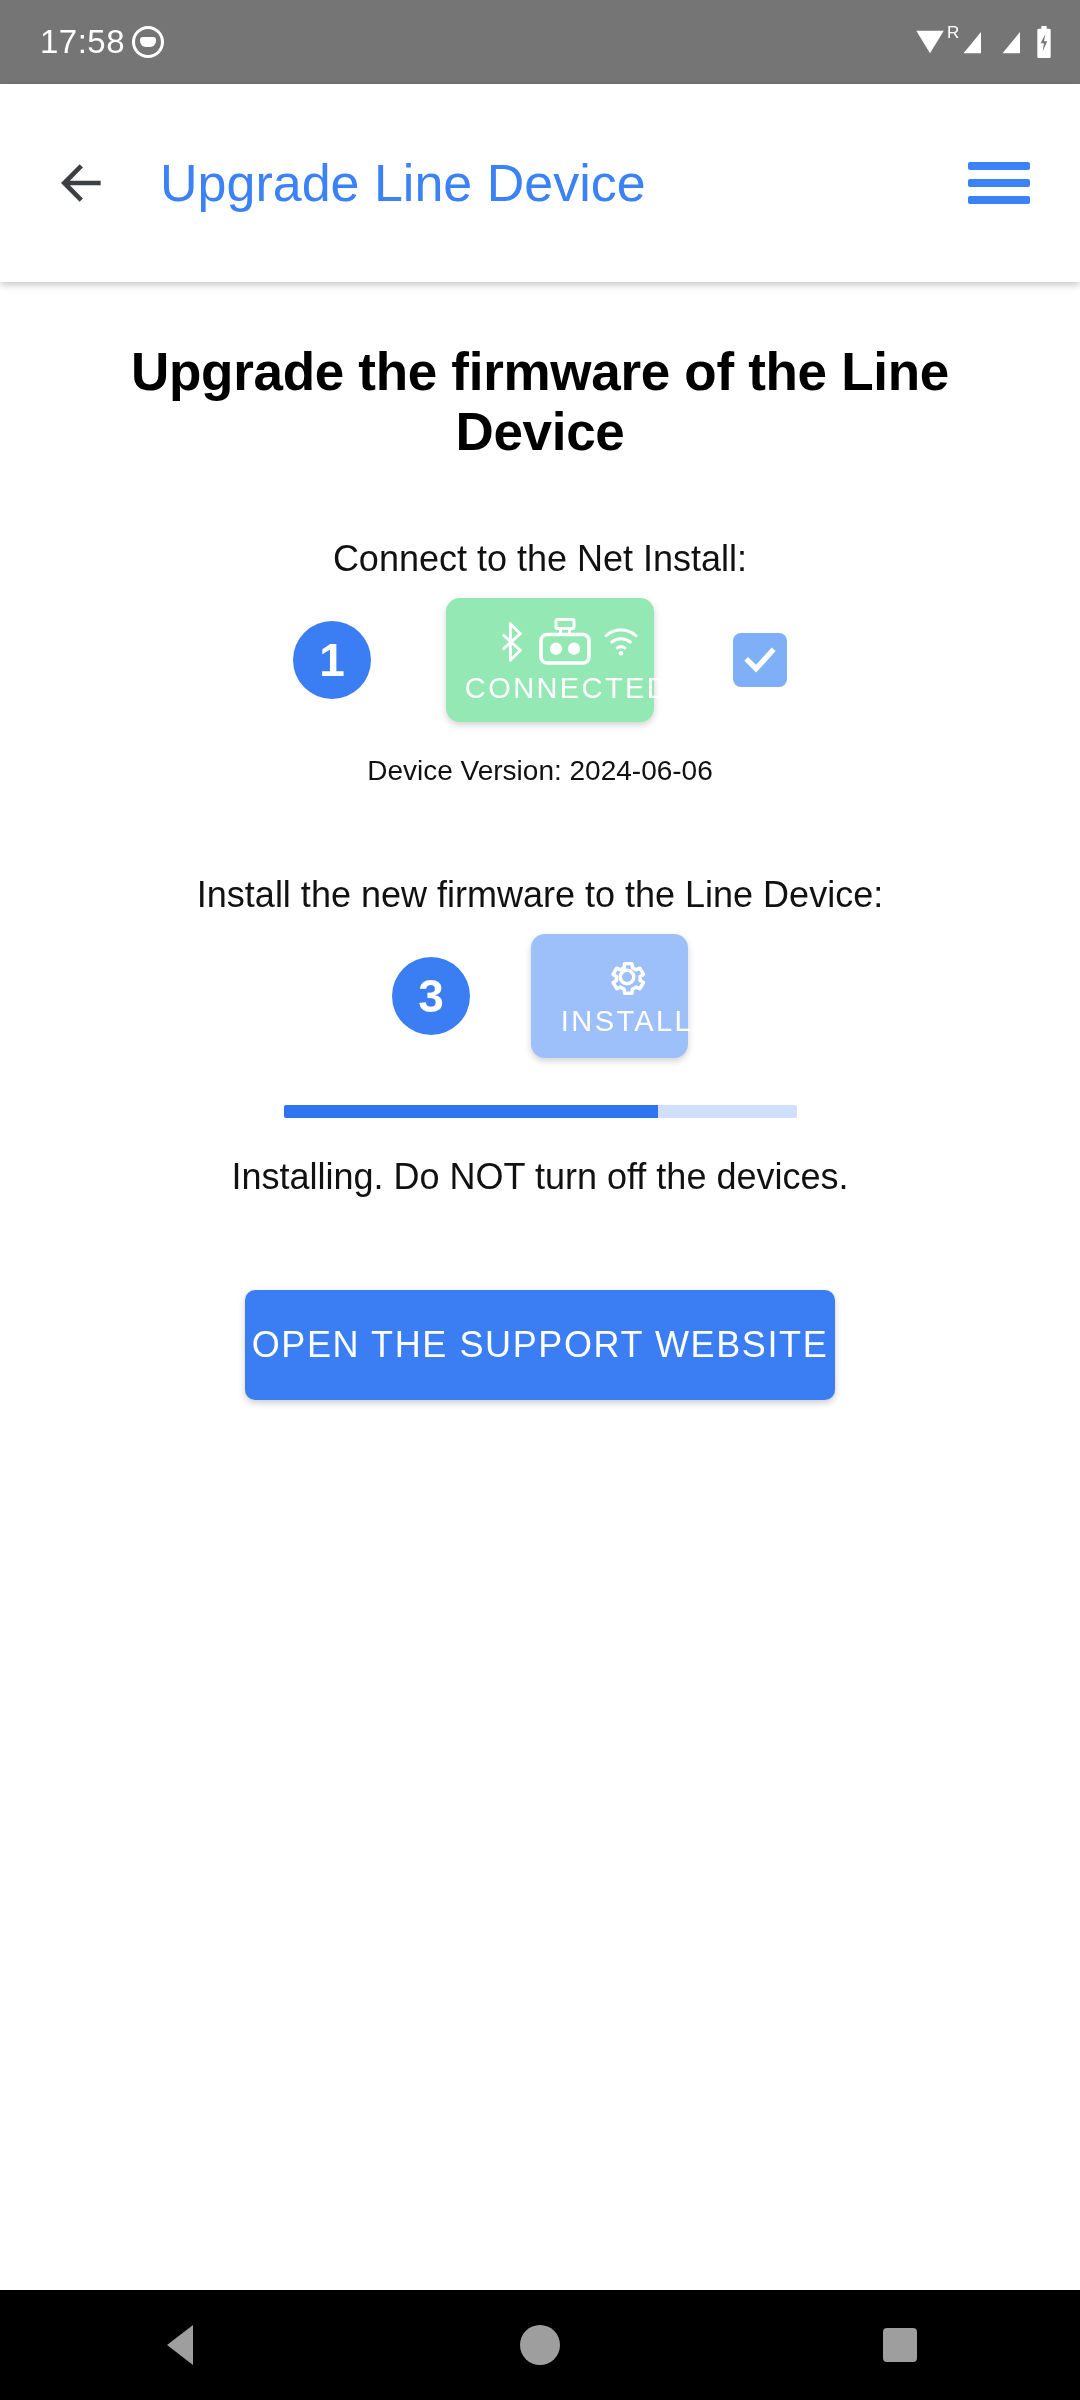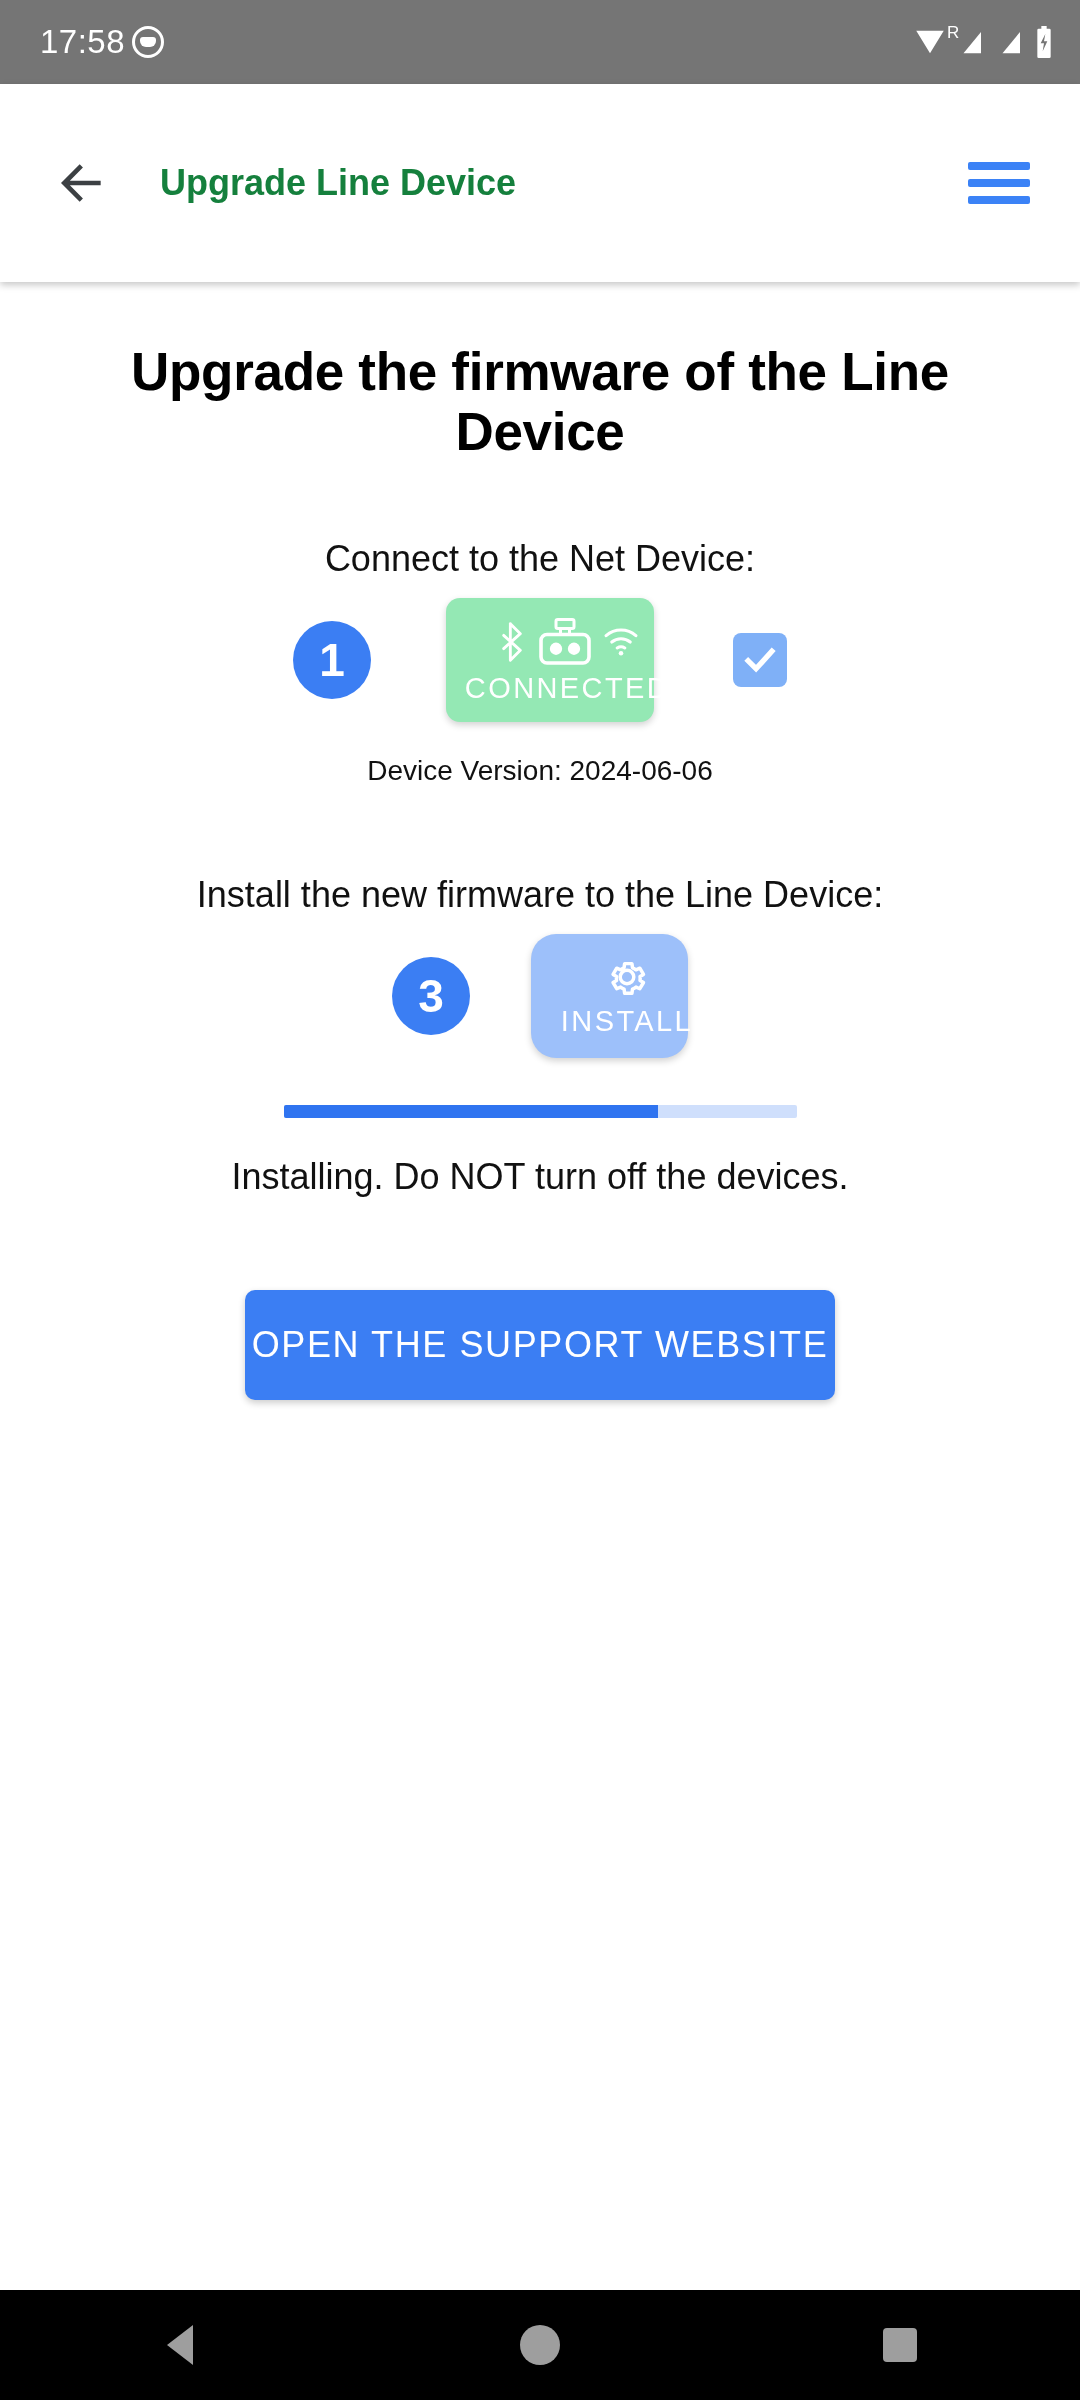--- a/index.html
+++ b/index.html
@@ -33,21 +33,21 @@
 
   
   .app-bar{
     position:absolute; top:84px; left:0; width:1080px; height:198px;
     background:#ffffff; display:flex; align-items:center;
     padding:0 38px 0 40px;
     box-shadow:0 3px 7px rgba(0,0,0,.22);
     z-index:5;
   }
   .back-btn{ width:84px;height:84px; display:flex;align-items:center;justify-content:center; cursor:pointer; }
-  .bar-title{ font-size:36px; color:#15803d; font-weight:700; margin-left:36px; flex:1; }
+  .bar-title{ font-size:52px; color:#3b82f6; font-weight:400; margin-left:36px; flex:1; }
   .menu-btn{ width:74px;height:74px; display:flex;flex-direction:column;justify-content:center;gap:9px; cursor:pointer; }
   .menu-btn span{ display:block; height:8px; background:#3b82f6; border-radius:2px; width:62px; }
 
   
   .content{
     position:absolute; top:284px; left:0; width:1080px; height:1756px;
     background:#fff; overflow:hidden;
   }
   .page-title{
     text-align:center; font-size:53px; font-weight:700; color:#000;
@@ -69,21 +69,21 @@
     flex:none;
   }
   .card{
     border-radius:14px;
     display:flex;flex-direction:column;align-items:center;justify-content:center;
     color:#fff; box-shadow:0 3px 7px rgba(0,0,0,.18);
     flex:none;
     padding-left:35px;
   }
   .card-green{ background:#94e8b4; }
-  .card-blue{ background:#9dc0fa;border-radius:25px; }
+  .card-blue{ background:#9dc0fa; }
   .card-text{ font-size:29px; letter-spacing:2.4px; font-weight:500; margin-top:6px; }
   .check-box{
     width:54px;height:54px;border-radius:8px;background:#7fb0f7;
     display:flex;align-items:center;justify-content:center; flex:none;
   }
   .version-line{ text-align:center; font-size:28px; color:#111; }
 
   .progress-track{
     width:513px;height:13px;background:#cfdffc;border-radius:2px;margin:0 auto;
     position:relative; overflow:hidden;
@@ -154,21 +154,21 @@
     <span></span>
     <span></span>
   </div>
 </div>
 
 <div class="content">
 
   <div class="page-title">Upgrade the firmware of the Line Device</div>
 
   <div style="margin-top:74px;">
-    <div class="step-label">Connect to the Net Device:</div>
+    <div class="step-label">Connect to the Net Install:</div>
     <div class="step-row" style="margin-top:18px;">
       <div class="num-badge">1</div>
       <div class="card card-green" style="width:208px;height:124px;margin-left:75px;">
         <div style="display:flex;align-items:center;gap:8px;margin-top:2px;">
           <svg width="28" height="40" viewBox="0 0 16 24">
             <path d="M7 1 L13 7 L3 16 M3 8 L13 17 L7 23 L7 1" fill="none" stroke="#fff" stroke-width="1.7" stroke-linejoin="round" stroke-linecap="round"></path>
           </svg>
           <svg width="62" height="48" viewBox="0 0 40 32">
             <rect x="14" y="1" width="12" height="6" rx="1.2" fill="none" stroke="#fff" stroke-width="2"></rect>
             <path d="M17 7 v4 M23 7 v4" stroke="#fff" stroke-width="2"></path>

